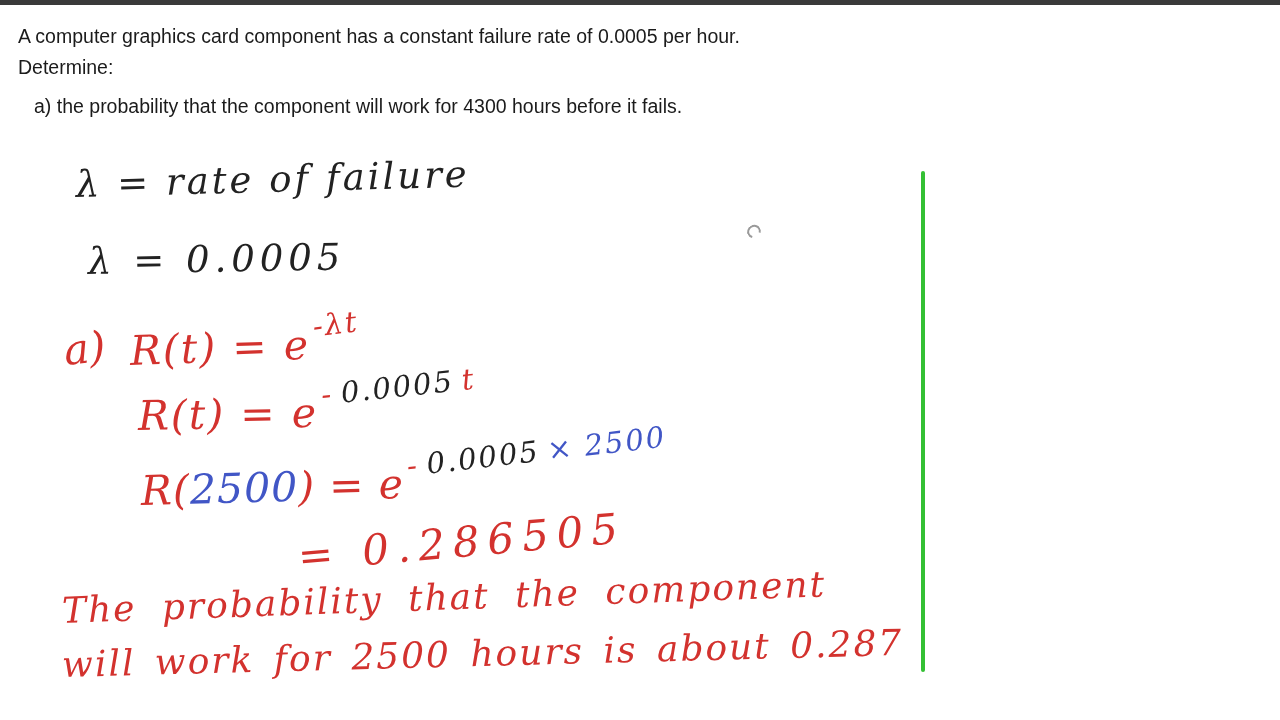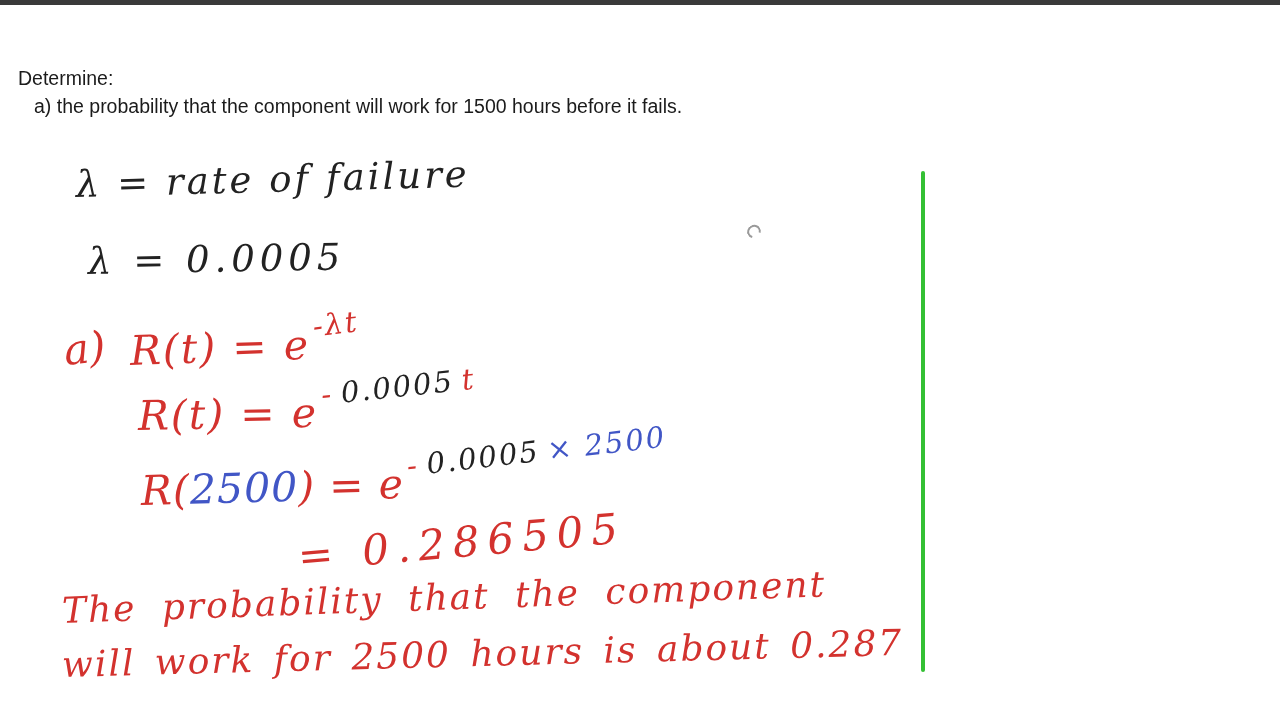--- a/index.html
+++ b/index.html
@@ -9,21 +9,21 @@
   }
   
   .top-bar{position:absolute;left:0;top:0;width:1280px;height:5px;background:#3a3a3a;}
 
   
   .typed{
     position:absolute;color:#1b1b1b;font-size:19.5px;line-height:1.15;
     white-space:nowrap;font-family:"Liberation Sans",sans-serif;
   }
   #problem-line1{left:18px;top:25px;}
-  #problem-determine{left:18px;top:67px;}
+  #problem-determine{left:18px;top:56px;}
   #problem-item-a{left:34px;top:95px;}
   #problem-item-b{left:34px;top:118px;}
 
   
   .hw{
     position:absolute;white-space:nowrap;font-family:"DejaVu Serif",serif;
     font-style:italic;transform-origin:left center;
   }
   .ink-black{color:#222222;}
   .ink-red{color:#d3322e;}
@@ -61,22 +61,23 @@
     border-bottom-color:transparent;transform:rotate(-30deg);
   }
 </style>
 </head>
 <body>
 
 <div id="stage">
 
   <div class="top-bar"></div>
 
+  <div class="typed" id="problem-line1">A computer graphics card component has a constant failure rate of 0.0005 per hour.</div>
   <div class="typed" id="problem-determine">Determine:</div>
-  <div class="typed" id="problem-item-a">a) the probability that the component will work for 1500 hours before it fails.</div>
+  <div class="typed" id="problem-item-a">a) the probability that the component will work for 4300 hours before it fails.</div>
 
   <div class="hw ink-black" id="hw-lambda-def">λ = rate of failure</div>
 
   <div class="hw ink-black" id="hw-lambda-value">λ = 0.0005</div>
 
   <div class="hw ink-red" id="hw-part-a">a)</div>
 
   <div class="hw ink-red" id="hw-eq-general">
     <span class="base">R(t) = e</span><span class="sup"><span class="seg ink-red">-λt</span></span>
   </div>

